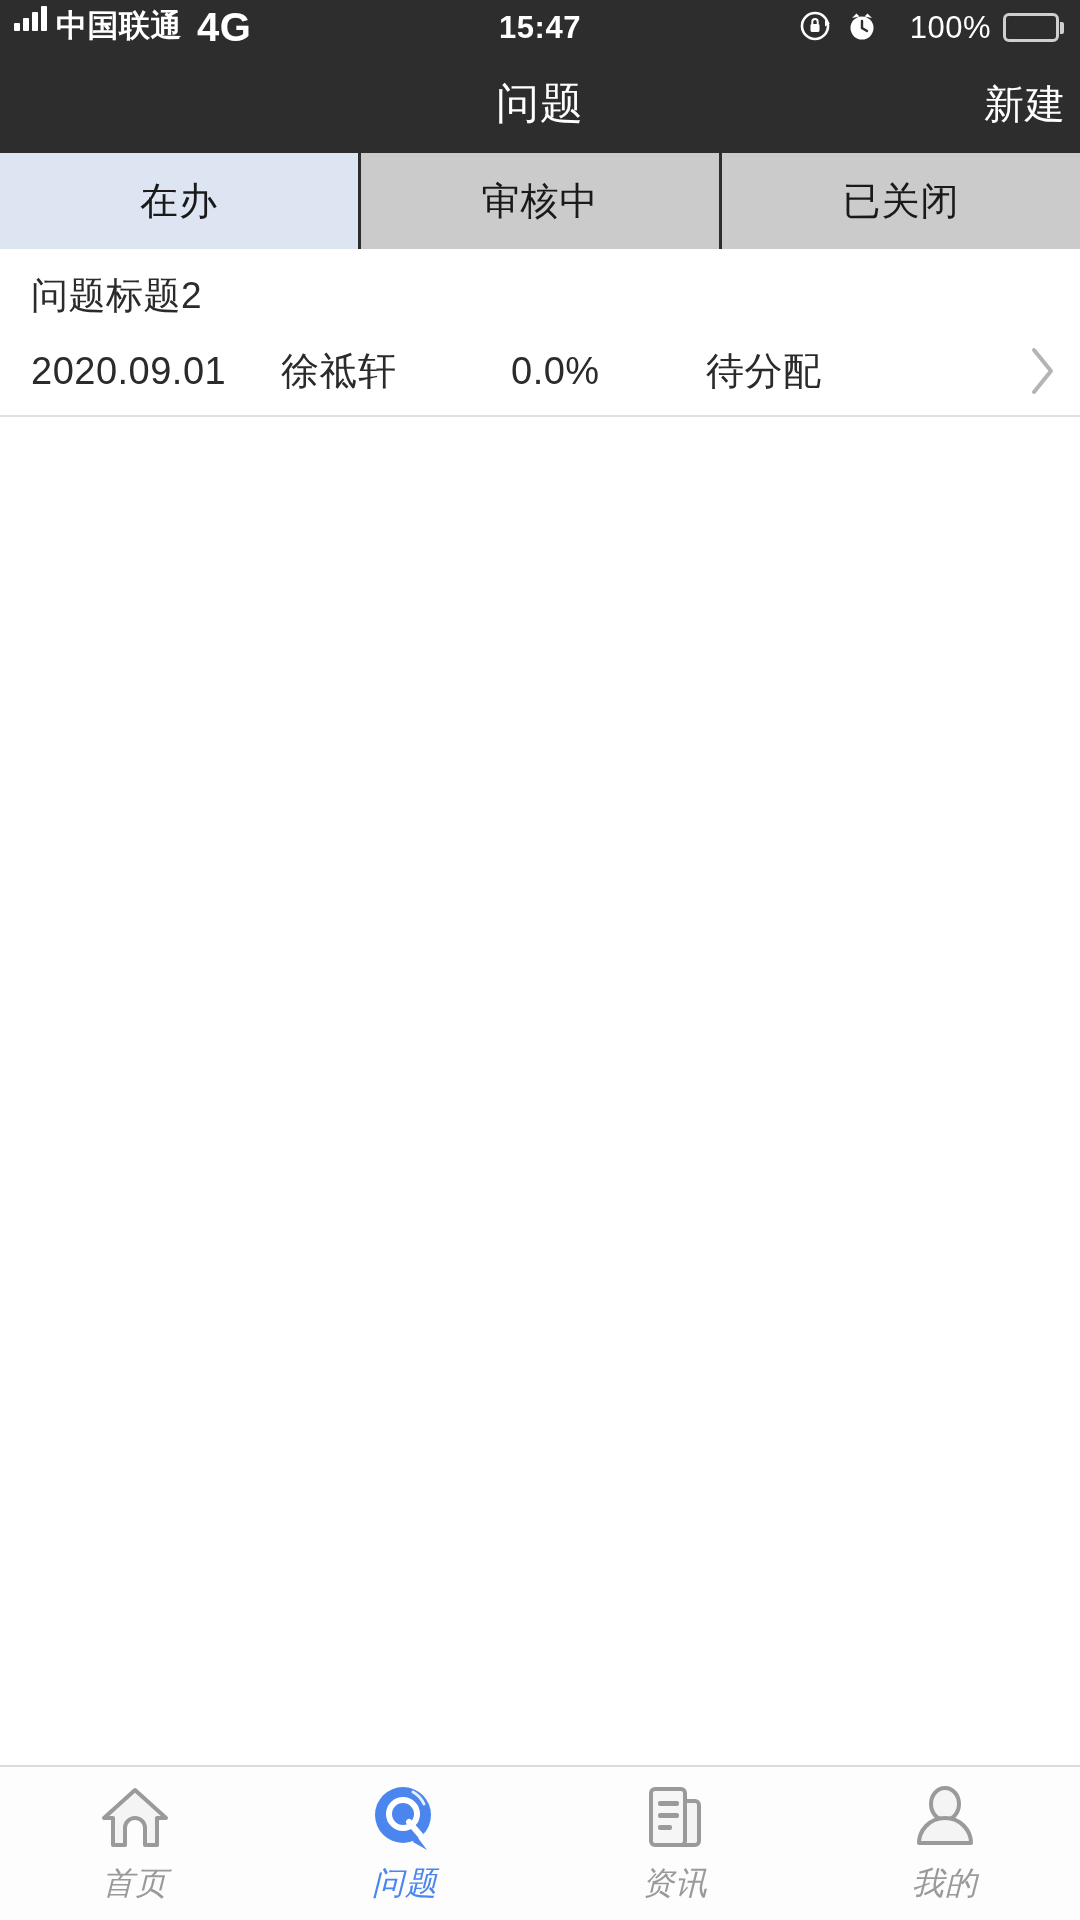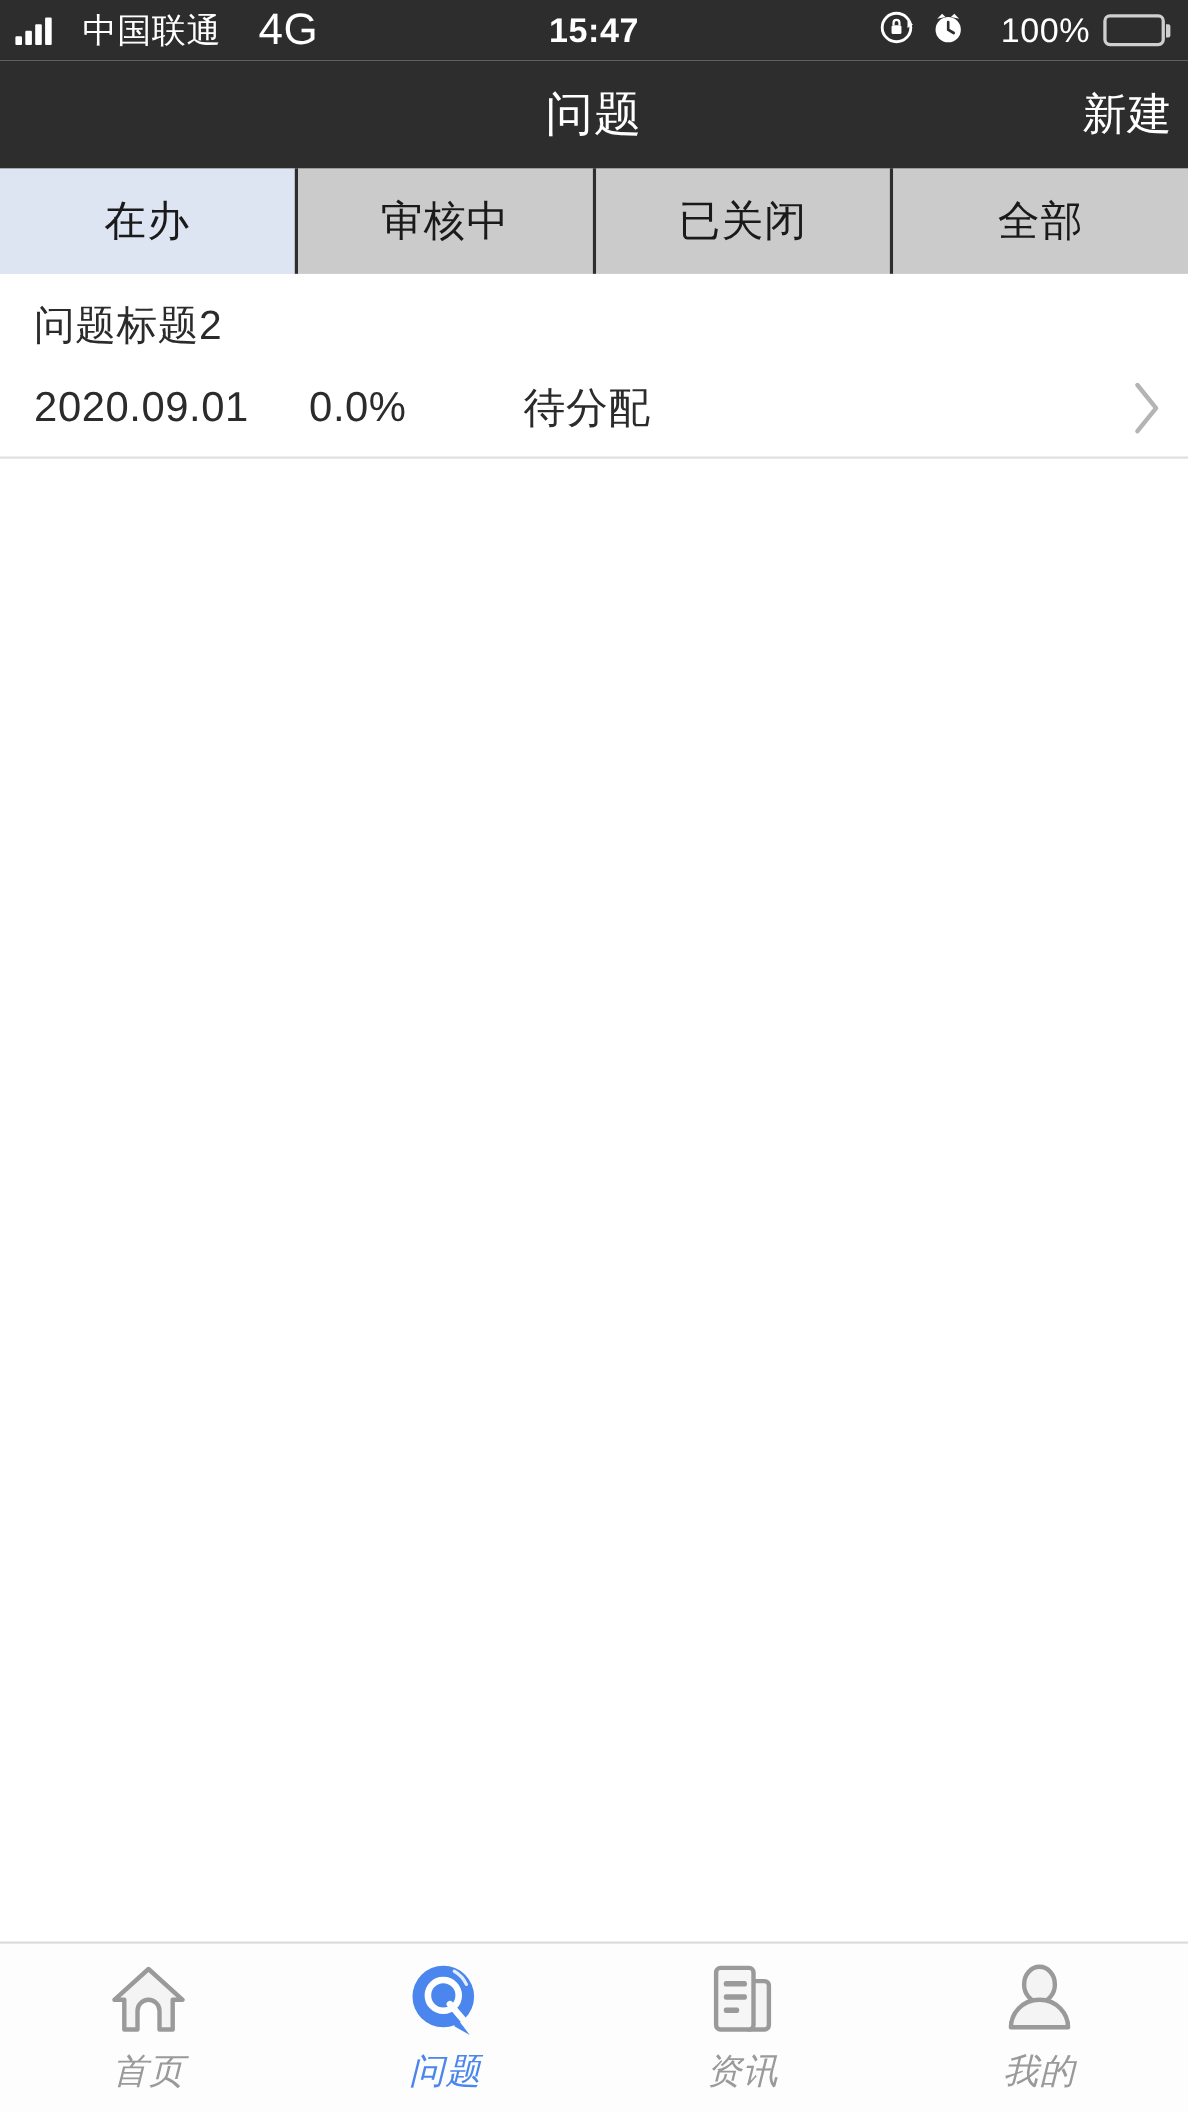--- a/index.html
+++ b/index.html
@@ -27,22 +27,22 @@
     background: #2d2d2d;
     color: #ffffff;
     display: flex;
     align-items: center;
     padding: 0 16px 0 14px;
     flex: 0 0 auto;
     position: relative;
   }
   .status-left {
     display: flex;
-    align-items: center;
-    gap: 28px;
+    gap: 9px;
+    font-weight: bold;
   }
   .signal-bars {
     display: flex;
     align-items: flex-end;
     gap: 3px;
     height: 26px;
   }
   .signal-bars i {
     display: block;
     width: 6px;
@@ -266,28 +266,28 @@
 
   <div class="nav-bar">
     <div class="nav-title">问题</div>
     <div class="nav-action">新建</div>
   </div>
 
   <div class="seg-tabs">
     <div class="seg-tab active">在办</div>
     <div class="seg-tab">审核中</div>
     <div class="seg-tab">已关闭</div>
-    <div class="seg-tab">全部</div>
   </div>
 
   <div class="list-area">
     <div class="list-item">
       <div class="item-title">问题标题2</div>
       <div class="item-meta">
         <span class="meta-date">2020.09.01</span>
+        <span class="meta-owner">徐祗轩</span>
         <span class="meta-progress">0.0%</span>
         <span class="meta-status">待分配</span>
         <span class="chevron-right">
           <svg width="30" height="52" viewBox="0 0 30 52">
             <path d="M6 5 L23 26 L6 47" fill="none" stroke="#b4b4b4" stroke-width="4" stroke-linecap="round" stroke-linejoin="round"></path>
           </svg>
         </span>
       </div>
     </div>
   </div>

